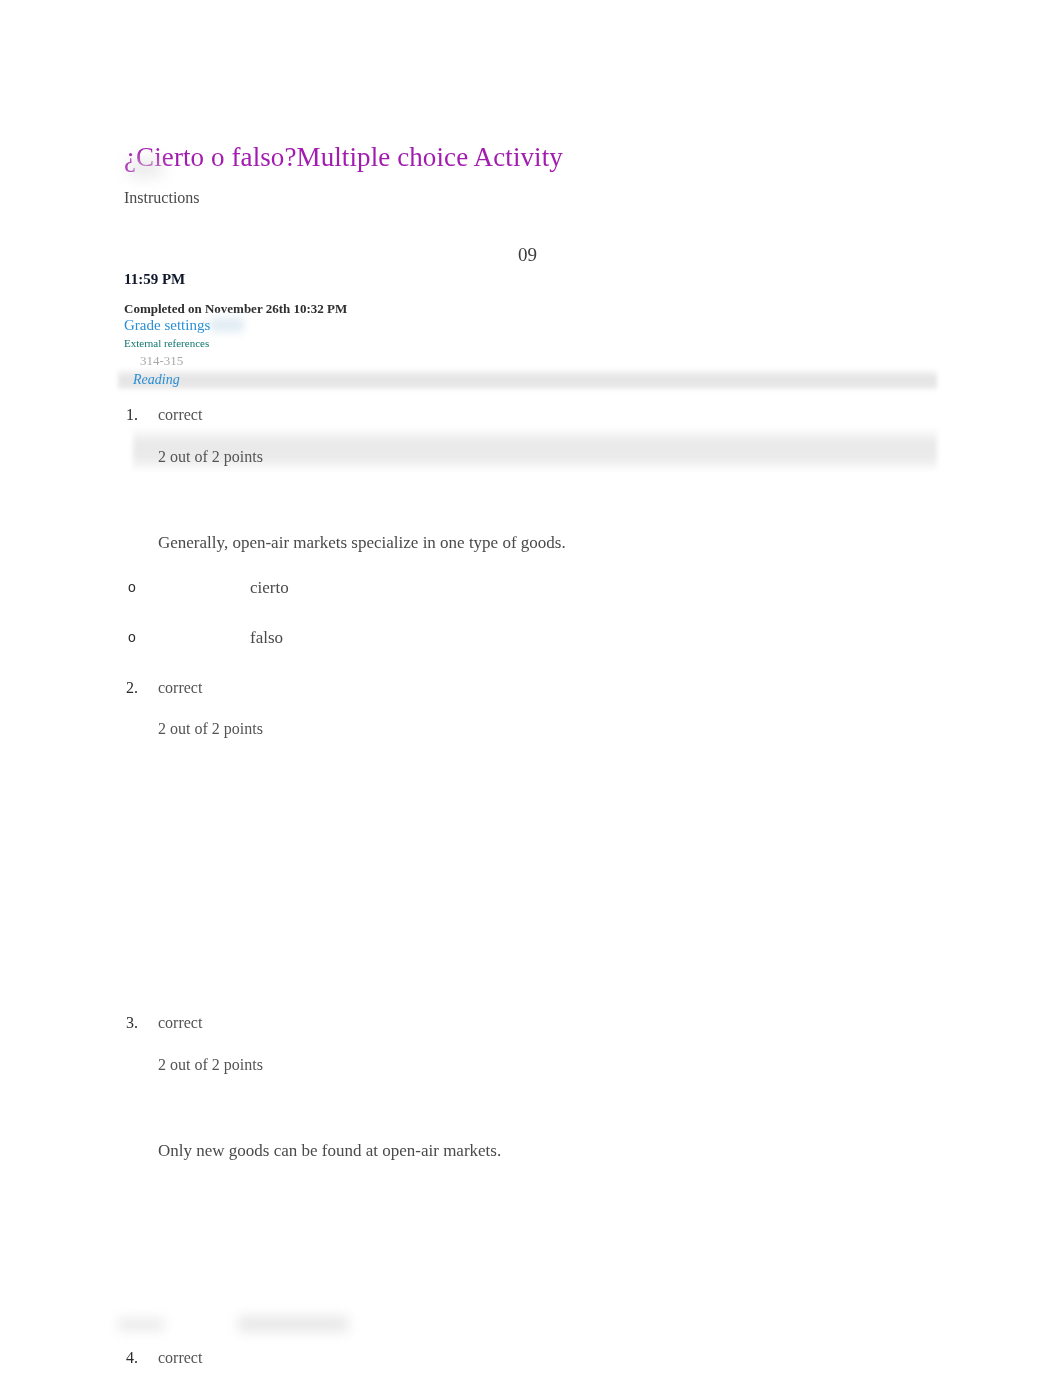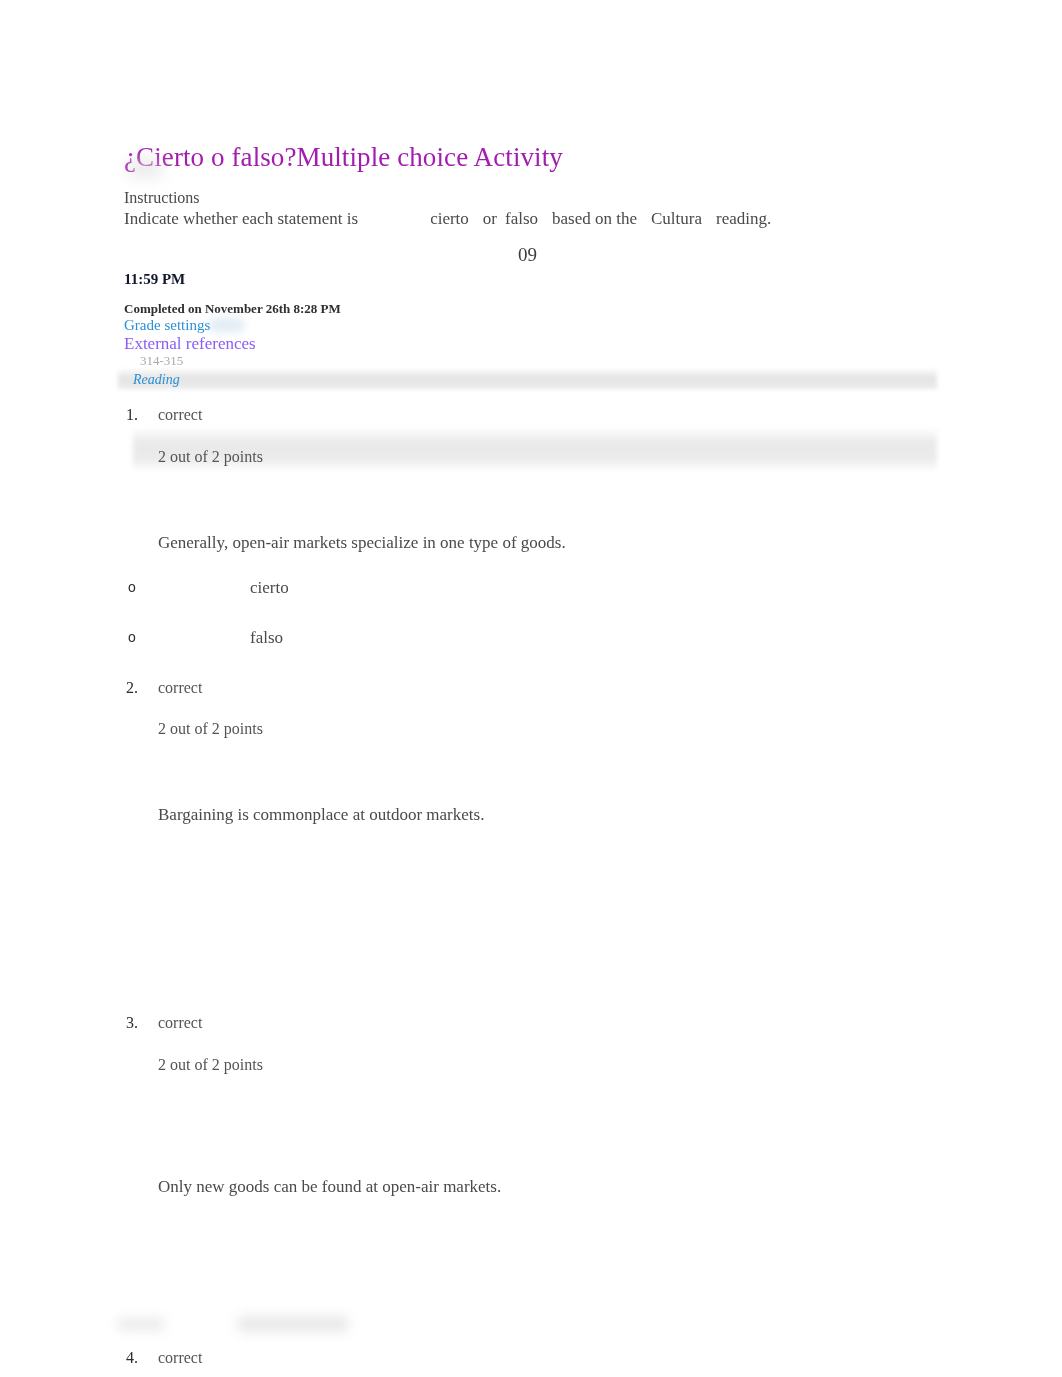--- a/index.html
+++ b/index.html
@@ -135,23 +135,23 @@
     width: 34px;
     height: 14px;
     background: #dbe9f2;
     filter: blur(4px);
     opacity: 0.85;
   }
   .external-refs {
     position: absolute;
     left: 124px;
     top: 333px;
-    font-size: 17px;
+    font-size: 11px;
     line-height: 21px;
-    color: #8b5cf6;
+    color: #0f766e;
   }
   .ref-pages {
     position: absolute;
     left: 140px;
     top: 353px;
     font-size: 13px;
     line-height: 16px;
     color: #a9a9a9;
   }
 
@@ -243,27 +243,24 @@
 </style>
 </head>
 <body>
 
 <div class="page">
 
   <h1 class="doc-title">¿Cierto o falso?Multiple choice Activity</h1>
   <div class="smudge-title"></div>
 
   <div class="instructions-label">Instructions</div>
-  <div class="instructions-line">
-    <span>Indicate whether each statement is</span><span class="gap-lg"></span><span class="ital">cierto</span><span class="gap-md"></span><span>or</span><span class="gap-sm"></span><span class="ital">falso</span><span class="gap-md"></span><span>based on the</span><span class="gap-md"></span><span class="ital">Cultura</span><span class="gap-md"></span><span>reading.</span>
-  </div>
 
   <div class="due-number">09</div>
   <div class="due-time">11:59 PM</div>
-  <div class="completed-on">Completed on November 26th 8:28 PM</div>
+  <div class="completed-on">Completed on November 26th 10:32 PM</div>
   <div class="grade-settings-hl"></div>
   <a class="grade-settings" href="#">Grade settings</a>
   <div class="external-refs">External references</div>
   <div class="ref-pages">314-315</div>
 
   <div class="reading-band"></div>
   <a class="reading-link" href="#">Reading</a>
 
   <div class="points-band"></div>
   <div class="q-num" style="left:126px; top:405px;">1.</div>
@@ -273,26 +270,25 @@
 
   <div class="opt-marker" style="top:578px;">o</div>
   <div class="opt-label" style="top:577px;">cierto</div>
 
   <div class="opt-marker" style="top:628px;">o</div>
   <div class="opt-label" style="top:627px;">falso</div>
 
   <div class="q-num" style="left:126px; top:678px;">2.</div>
   <div class="q-status" style="top:678px;">correct</div>
   <div class="q-points" style="top:719px;">2 out of 2 points</div>
-  <div class="q-statement" style="top:804px;">Bargaining is commonplace at outdoor markets.</div>
 
   <div class="q-num" style="left:126px; top:1013px;">3.</div>
   <div class="q-status" style="top:1013px;">correct</div>
   <div class="q-points" style="top:1055px;">2 out of 2 points</div>
-  <div class="q-statement" style="top:1140px;margin-top:36px;">Only new goods can be found at open-air markets.</div>
+  <div class="q-statement" style="top:1140px;">Only new goods can be found at open-air markets.</div>
 
   <div class="smudge-bottom-a"></div>
   <div class="smudge-bottom-b"></div>
 
   <div class="q-num" style="left:126px; top:1348px;">4.</div>
   <div class="q-status" style="top:1348px;">correct</div>
 
 </div>
 
 </body></html>

